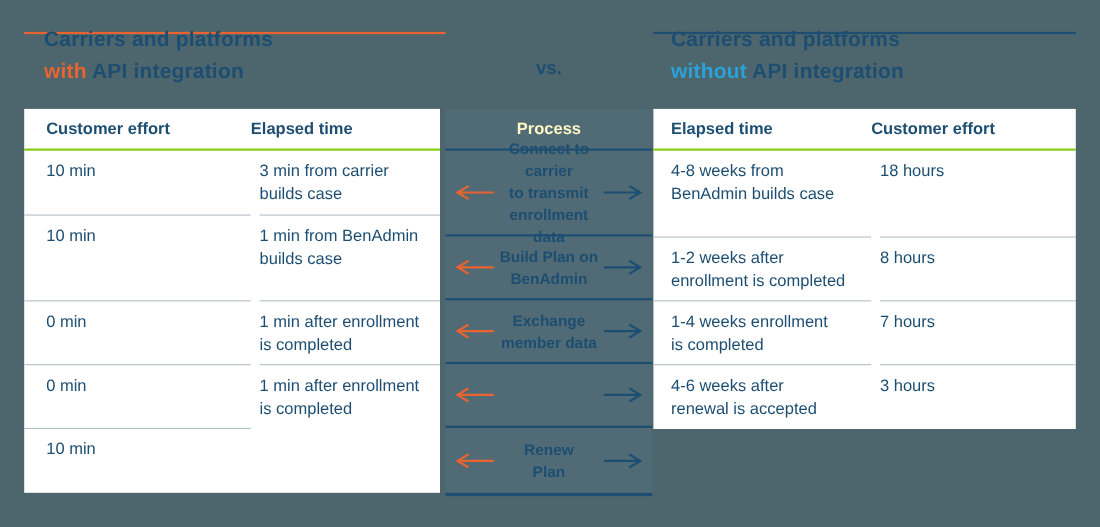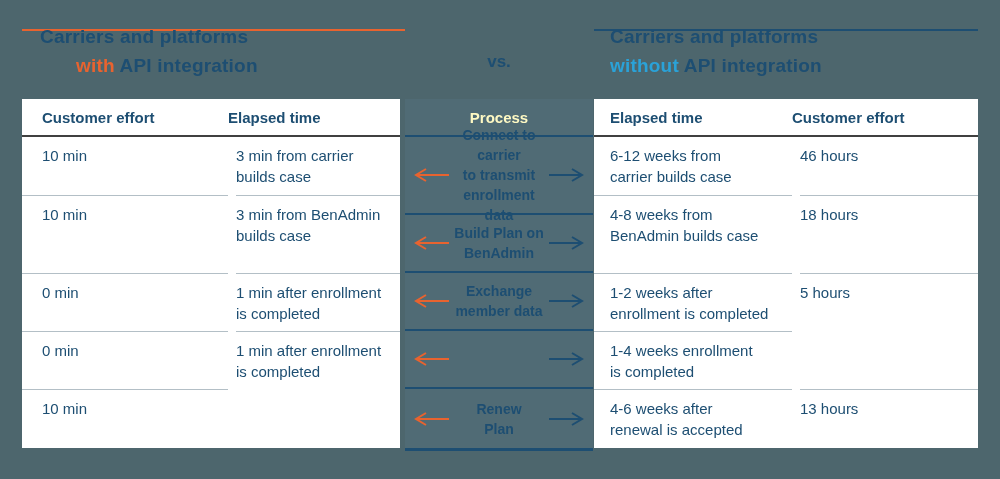--- a/index.html
+++ b/index.html
@@ -10,34 +10,34 @@
     font-family:"Liberation Sans", sans-serif;
     overflow:hidden;
   }
   .topline{position:absolute;top:29px;height:2px;}
   .topline-left{left:22px;width:383px;background:#e8632f;}
   .topline-right{left:594px;width:384px;background:#1d4e72;}
 
   .title{position:absolute;top:22px;font-size:19px;font-weight:bold;line-height:29px;color:#1d4e72;letter-spacing:.2px;}
   .title-left{left:40px;}
   .title-right{left:610px;}
-  .accent-orange{color:#e8632f;margin-left:36px;}
+  .accent-orange{color:#e8632f;}
   .accent-blue{color:#2aa2d8;}
 
   .vs{position:absolute;left:405px;top:52px;width:188px;text-align:center;
       font-size:17px;font-weight:bold;color:#1d4e72;}
 
   .card{
     position:absolute;top:99px;background:#ffffff;
   }
   .card-left{left:22px;width:378px;}
   .card-right{left:594px;width:384px;}
 
   .thead{display:flex;height:38px;align-items:center;
-    border-bottom:2px solid #404040;box-sizing:border-box;
+    border-bottom:2px solid #84cc16;box-sizing:border-box;
     font-weight:bold;font-size:15px;color:#1d4e72;}
   .trow{display:flex;box-sizing:border-box;column-gap:8px;}
   .trow .cell{padding-top:8px;box-sizing:border-box;}
   .trow + .trow .cell{border-top:1px solid #b3bfc6;}
   .cell{font-size:15px;color:#1d4e72;line-height:21px;white-space:pre-line;box-sizing:border-box;}
   .card-left .c1{flex:0 0 206px;padding-left:20px;}
   .card-left .c2{flex:1;padding-right:8px;}
   .card-right .c1{flex:0 0 198px;padding-left:16px;}
   .card-right .c2{flex:1;padding-right:8px;}
   .h58{height:58px;}
@@ -86,21 +86,21 @@
       <div class="cell c1">Customer effort</div>
       <div class="cell c2">Elapsed time</div>
     </div>
     <div class="trow h58">
       <div class="cell c1">10 min</div>
       <div class="cell c2">3 min from carrier
 builds case</div>
     </div>
     <div class="trow h78">
       <div class="cell c1">10 min</div>
-      <div class="cell c2">3 min from BenAdmin
+      <div class="cell c2">1 min from BenAdmin
 builds case</div>
     </div>
     <div class="trow h58">
       <div class="cell c1">0 min</div>
       <div class="cell c2">1 min after enrollment
 is completed</div>
     </div>
     <div class="trow h58">
       <div class="cell c1">0 min</div>
       <div class="cell c2">1 min after enrollment
@@ -167,39 +167,35 @@
           <path d="M2 9h32M25 3l10 6-10 6" stroke="#1d4e72" stroke-width="2" fill="none"></path>
         </svg>
     </div>
   </div>
 
   <div class="card card-right">
     <div class="thead">
       <div class="cell c1">Elapsed time</div>
       <div class="cell c2">Customer effort</div>
     </div>
-    <div class="trow h58">
-      <div class="cell c1">6-12 weeks from
-carrier builds case</div>
-      <div class="cell c2">46 hours</div>
-    </div>
     <div class="trow h78">
       <div class="cell c1">4-8 weeks from
 BenAdmin builds case</div>
       <div class="cell c2">18 hours</div>
     </div>
     <div class="trow h58">
       <div class="cell c1">1-2 weeks after
 enrollment is completed</div>
-      <div class="cell c2">5 hours</div>
+      <div class="cell c2">8 hours</div>
     </div>
     <div class="trow h58">
       <div class="cell c1">1-4 weeks enrollment
 is completed</div>
+      <div class="cell c2">7 hours</div>
     </div>
     <div class="trow h59">
       <div class="cell c1">4-6 weeks after
 renewal is accepted</div>
-      <div class="cell c2">13 hours</div>
+      <div class="cell c2">3 hours</div>
     </div>
   </div>
 
 </div>
 
 </body></html>

